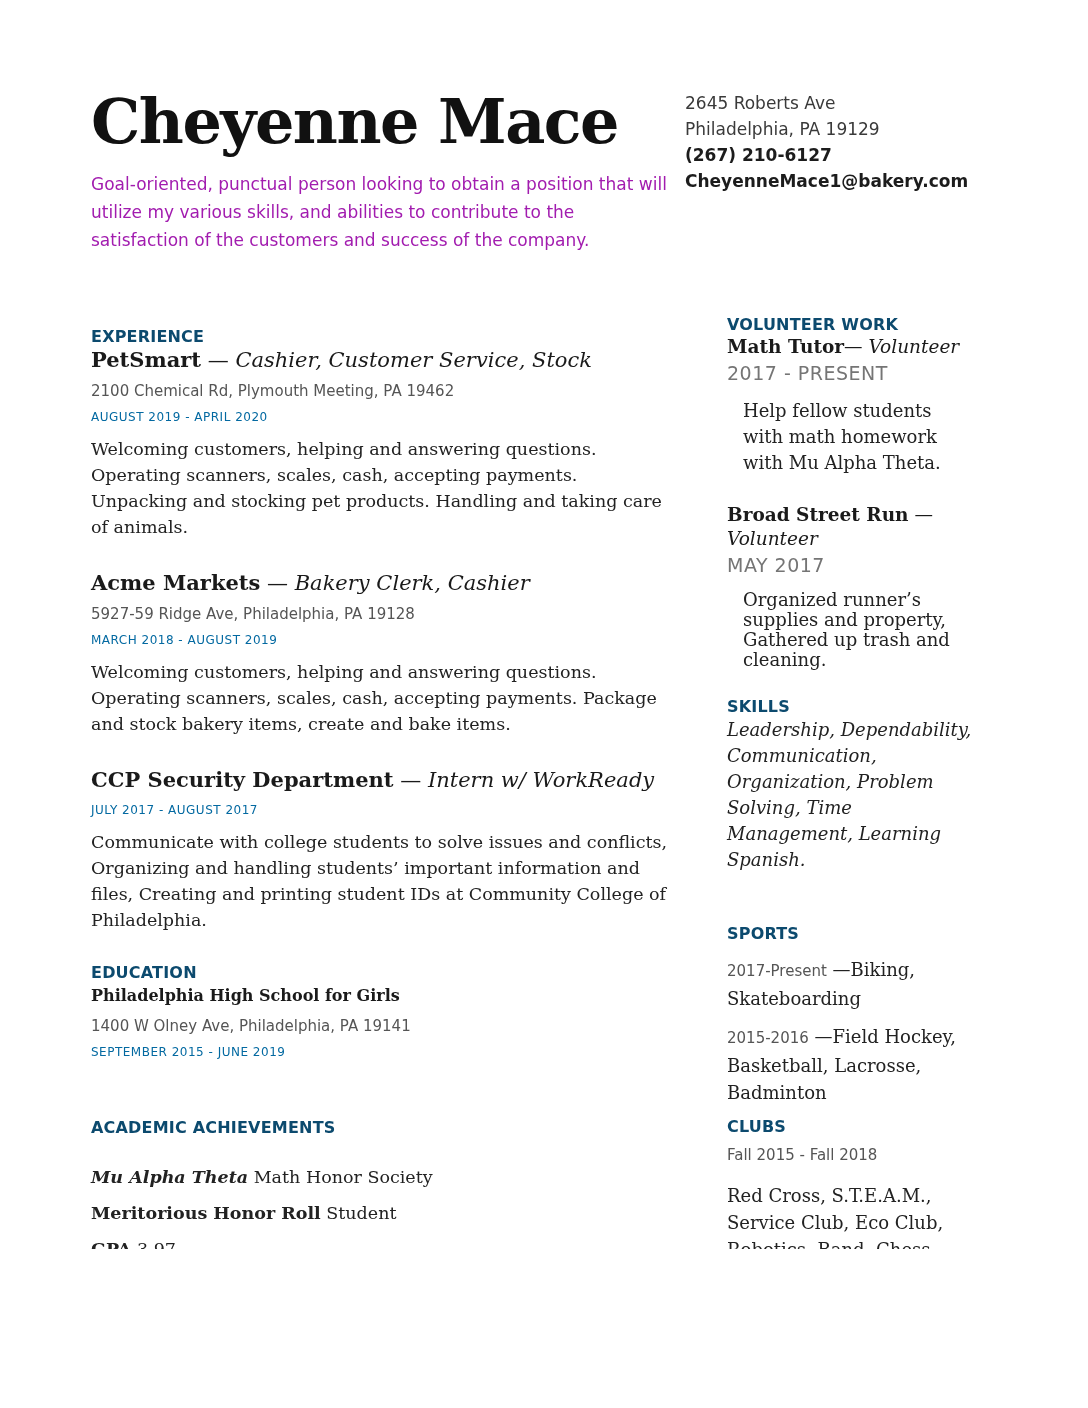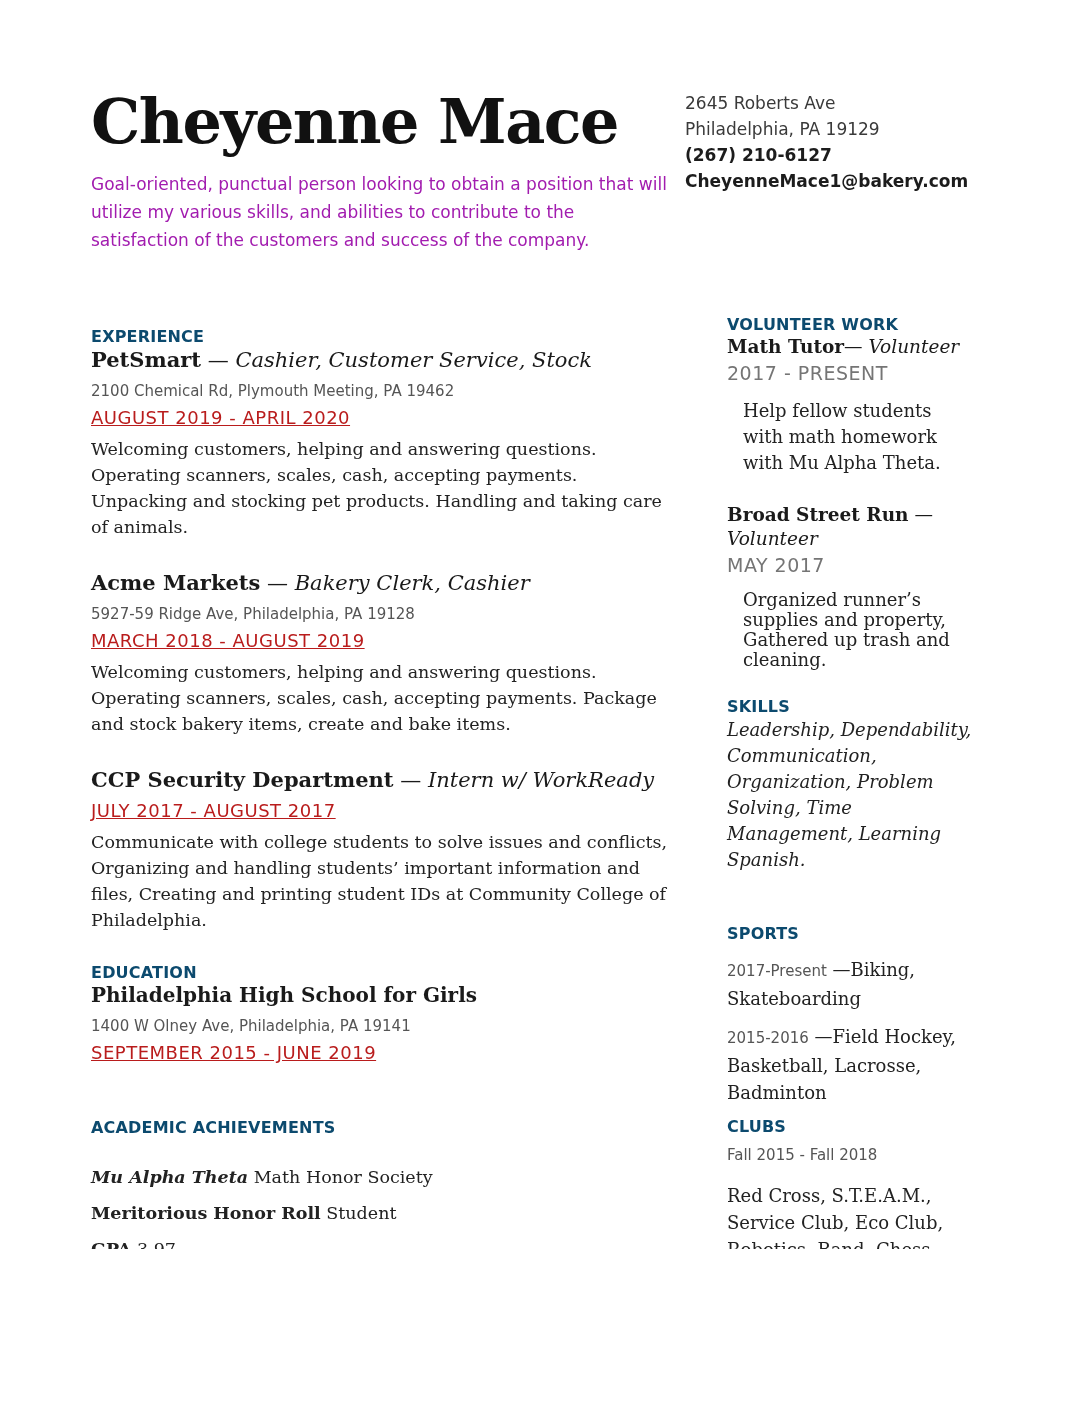--- a/index.html
+++ b/index.html
@@ -55,33 +55,33 @@
     font-weight:bold; color:#1a1a1a;
   }
   .job-title .role { font-weight:normal; font-style:italic;text-align:center; }
   .job-title .sep  { font-weight:normal; }
   .job-address {
     margin:0 0 9px 0;
     font-size:15px; line-height:18px; color:#555555;
   }
   .job-dates {
     margin:0 0 10px 0;
-    font-size:18px; line-height:17px;
-    letter-spacing:0.5px; color:#b91c1c;text-decoration:underline;
+    font-size:12px; line-height:17px;
+    letter-spacing:0.5px; color:#0369a1;
   }
   .job-desc {
     margin:0;
     font-family:"DejaVu Serif", serif;
     font-size:17.5px; line-height:26px; color:#222222;
   }
   .education { margin-top:27px; }
   .school-title {
     margin:0 0 9px 0;
     font-family:"DejaVu Serif", serif;
-    font-size:20px; line-height:25px;
+    font-size:16px; line-height:25px;
     font-weight:bold; color:#1a1a1a;
   }
   .academic { margin-top:57px; }
   .ach-item {
     margin:0 0 14px 0;
     font-family:"DejaVu Serif", serif;
     font-size:17.5px; line-height:22px; color:#222222;
   }
   .ach-item .b  { font-weight:bold; }
   .ach-item .bi { font-weight:bold; font-style:italic; }

